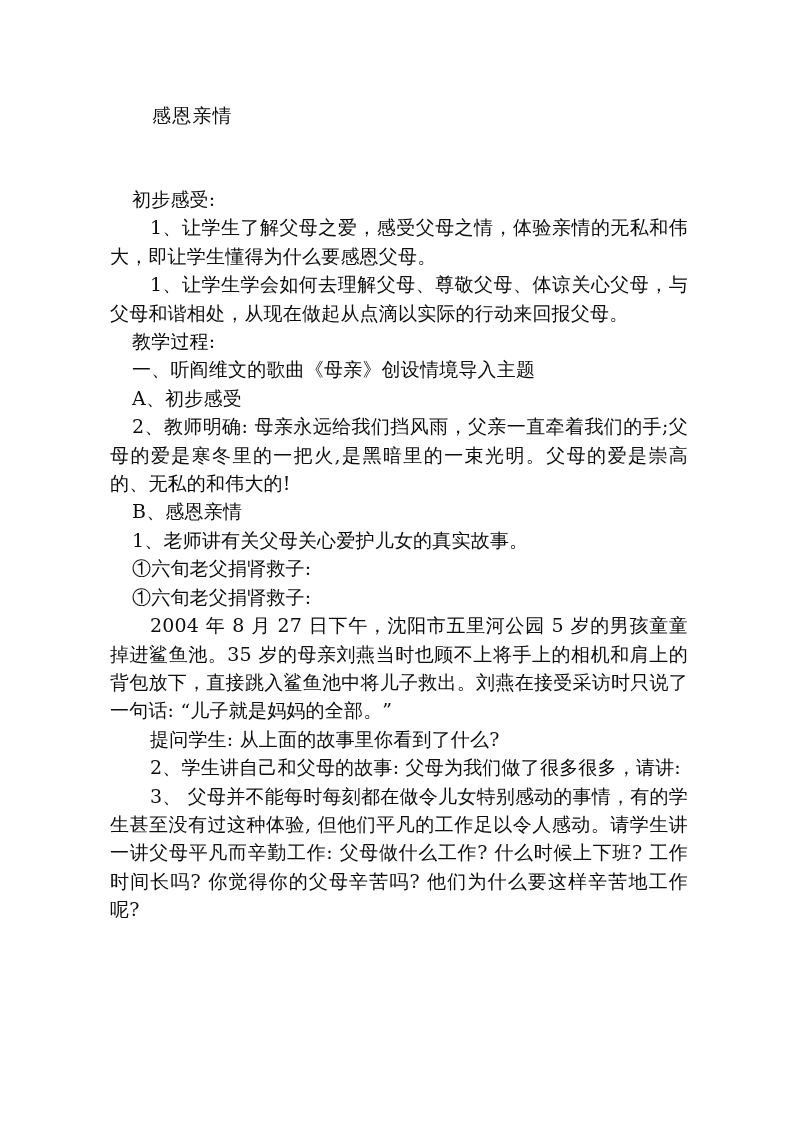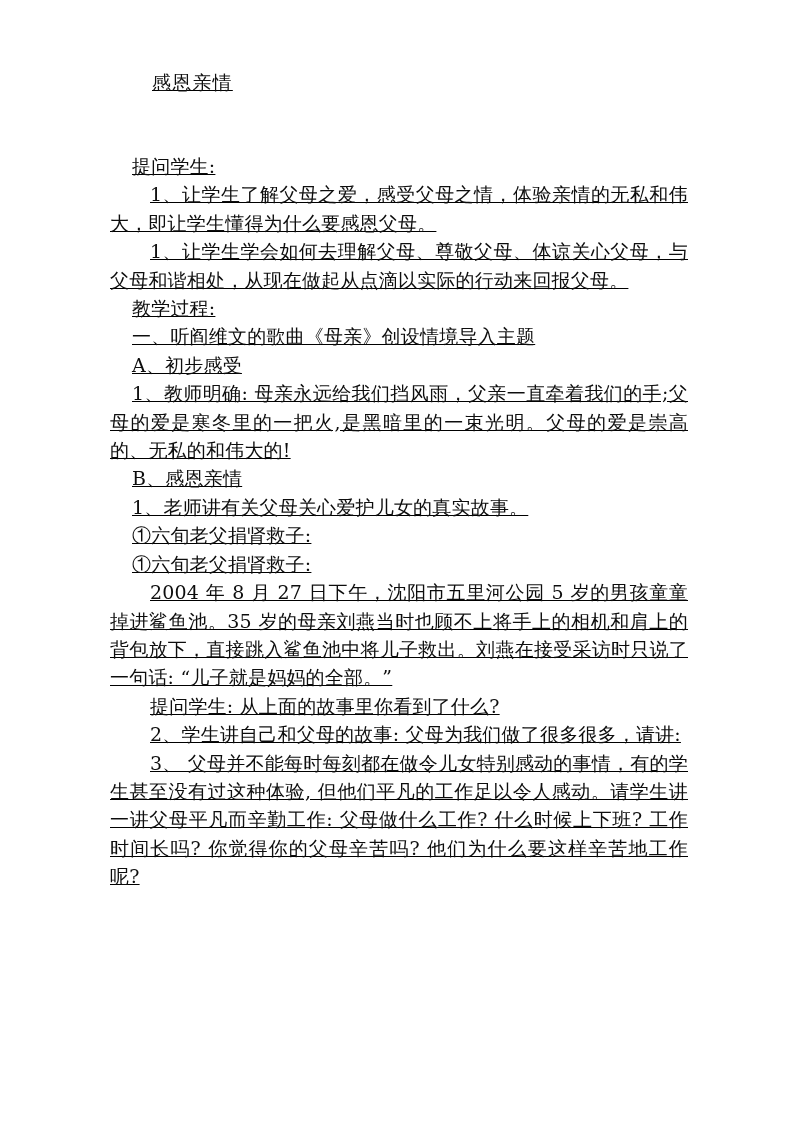--- a/index.html
+++ b/index.html
@@ -15,23 +15,22 @@
     position: relative;
     width: 793px;
     height: 1122px;
     background: #ffffff;
     overflow: hidden;
     margin: 0 auto;
   }
   .doc-body {
     position: absolute;
     left: 110px;
-    top: 68px;
+    top: 101px;
     width: 578px;
-    text-decoration: underline;
   }
   .title-line {
     font-size: 19px;
     line-height: 28px;
     color: #111111;
     letter-spacing: 1.2px;
     text-indent: 42px;
     margin: 0 0 0 0;
     white-space: nowrap;
   }
@@ -54,28 +53,28 @@
 </head>
 <body>
 
 <div class="page">
   <div class="doc-body">
 
     <p class="title-line">感恩亲情</p>
 
     <div class="spacer-1"></div>
 
-    <p class="para ind-1">提问学生:</p>
+    <p class="para ind-1">初步感受:</p>
     <p class="para ind-2">1、让学生了解父母之爱，感受父母之情，体验亲情的无私和伟大，即让学生懂得为什么要感恩父母。</p>
     <p class="para ind-2">1、让学生学会如何去理解父母、尊敬父母、体谅关心父母，与父母和谐相处，从现在做起从点滴以实际的行动来回报父母。</p>
 
     <p class="para ind-1">教学过程:</p>
     <p class="para ind-1">一、听阎维文的歌曲《母亲》创设情境导入主题</p>
     <p class="para ind-1">A、初步感受</p>
-    <p class="para ind-1">1、教师明确: 母亲永远给我们挡风雨，父亲一直牵着我们的手;父母的爱是寒冬里的一把火,是黑暗里的一束光明。父母的爱是崇高的、无私的和伟大的!</p>
+    <p class="para ind-1">2、教师明确: 母亲永远给我们挡风雨，父亲一直牵着我们的手;父母的爱是寒冬里的一把火,是黑暗里的一束光明。父母的爱是崇高的、无私的和伟大的!</p>
 
     <p class="para ind-1">B、感恩亲情</p>
     <p class="para ind-1">1、老师讲有关父母关心爱护儿女的真实故事。</p>
 
     <p class="para ind-1">①六旬老父捐肾救子:</p>
 
     <p class="para ind-1">①六旬老父捐肾救子:</p>
     <p class="para ind-2">2004 年 8 月 27 日下午，沈阳市五里河公园 5 岁的男孩童童掉进鲨鱼池。35 岁的母亲刘燕当时也顾不上将手上的相机和肩上的背包放下，直接跳入鲨鱼池中将儿子救出。刘燕在接受采访时只说了一句话: “儿子就是妈妈的全部。”</p>
 
     <p class="para ind-2">提问学生: 从上面的故事里你看到了什么?</p>

